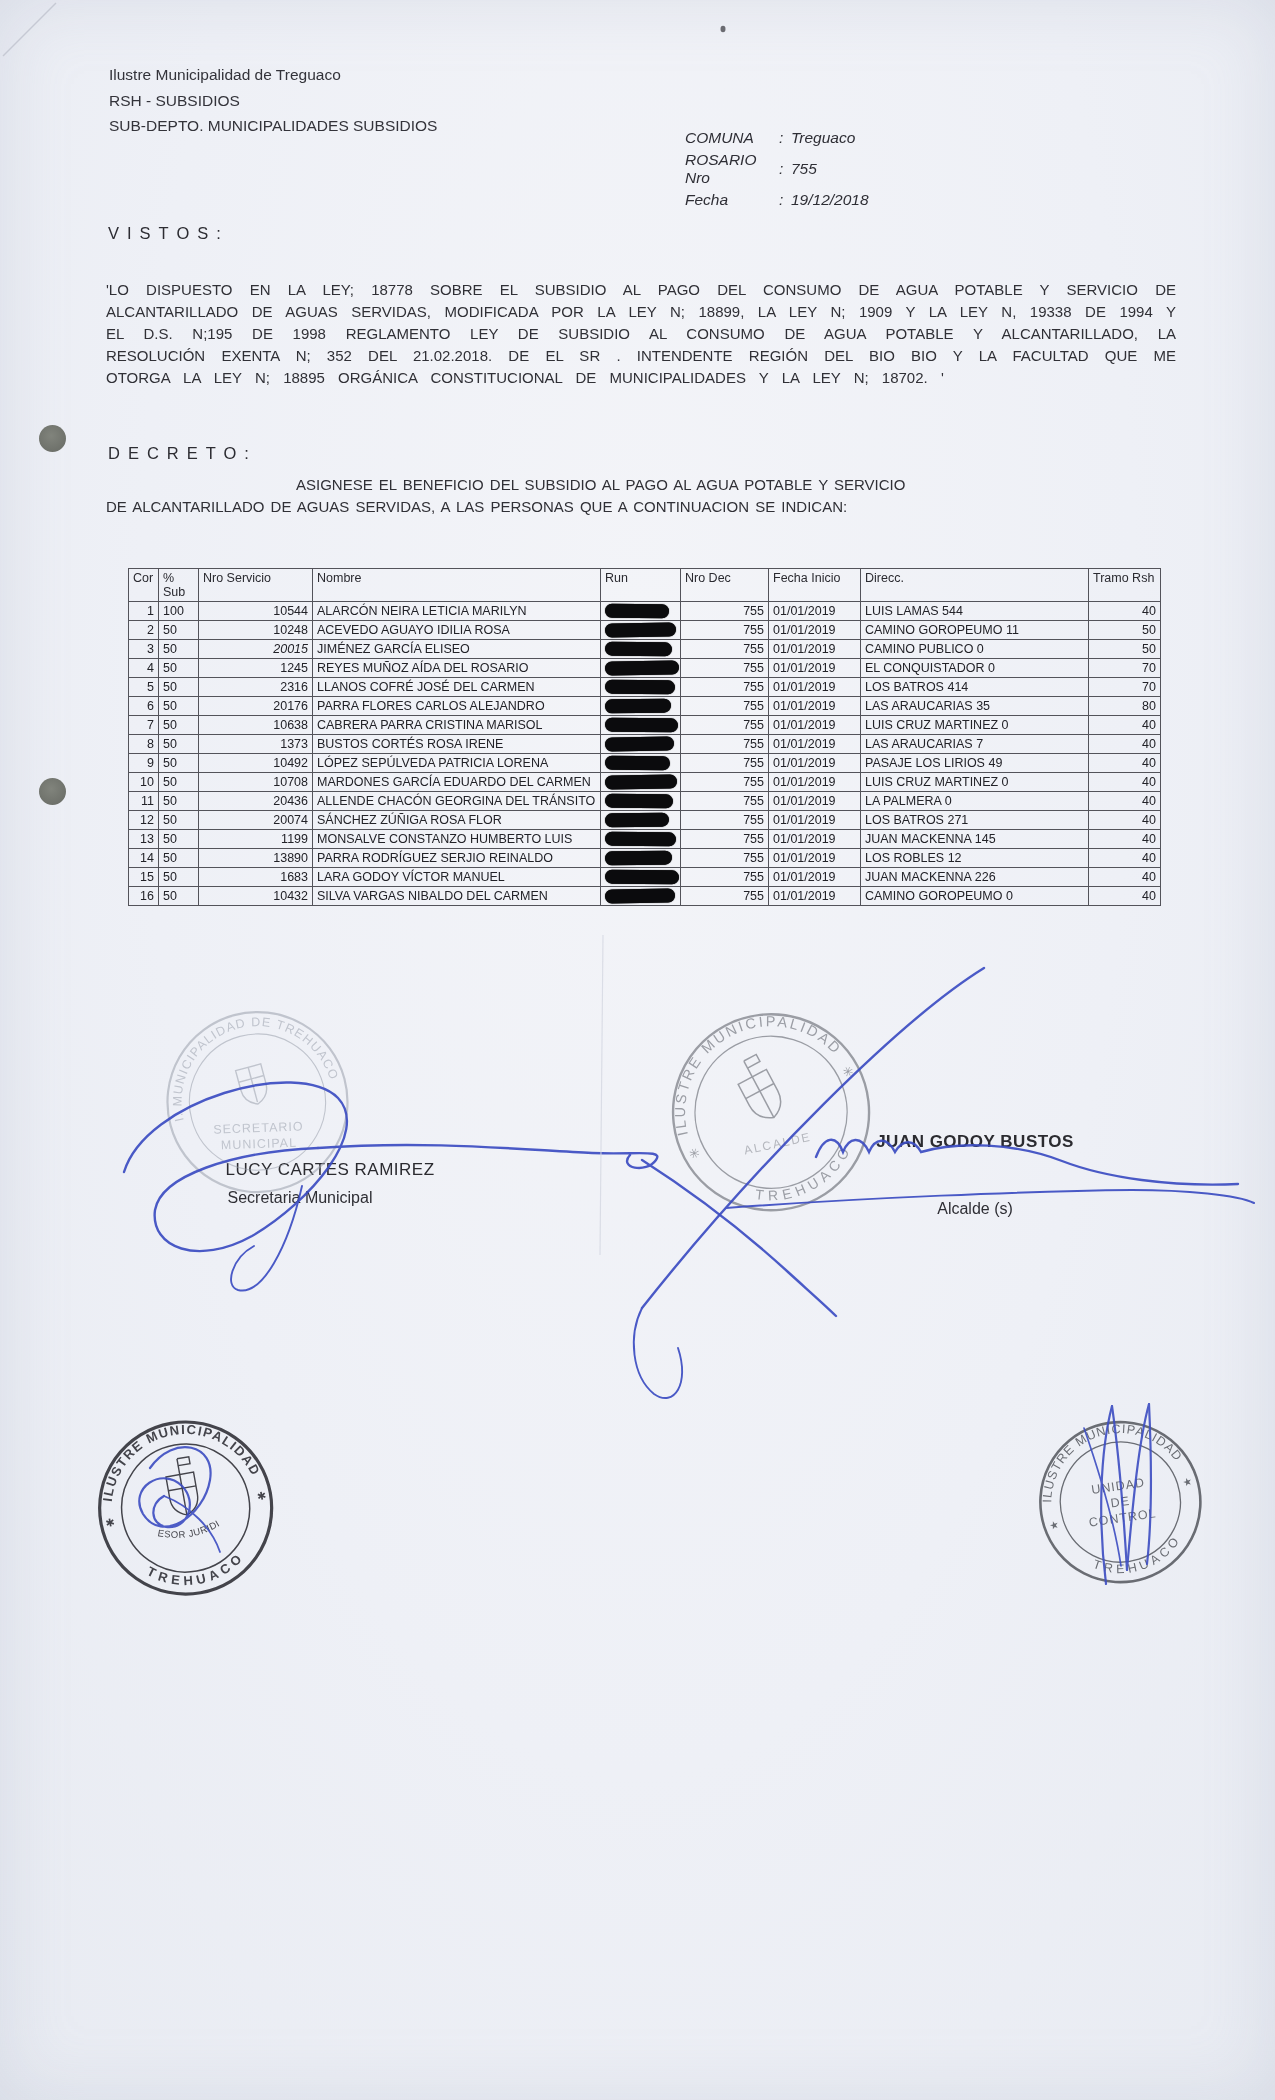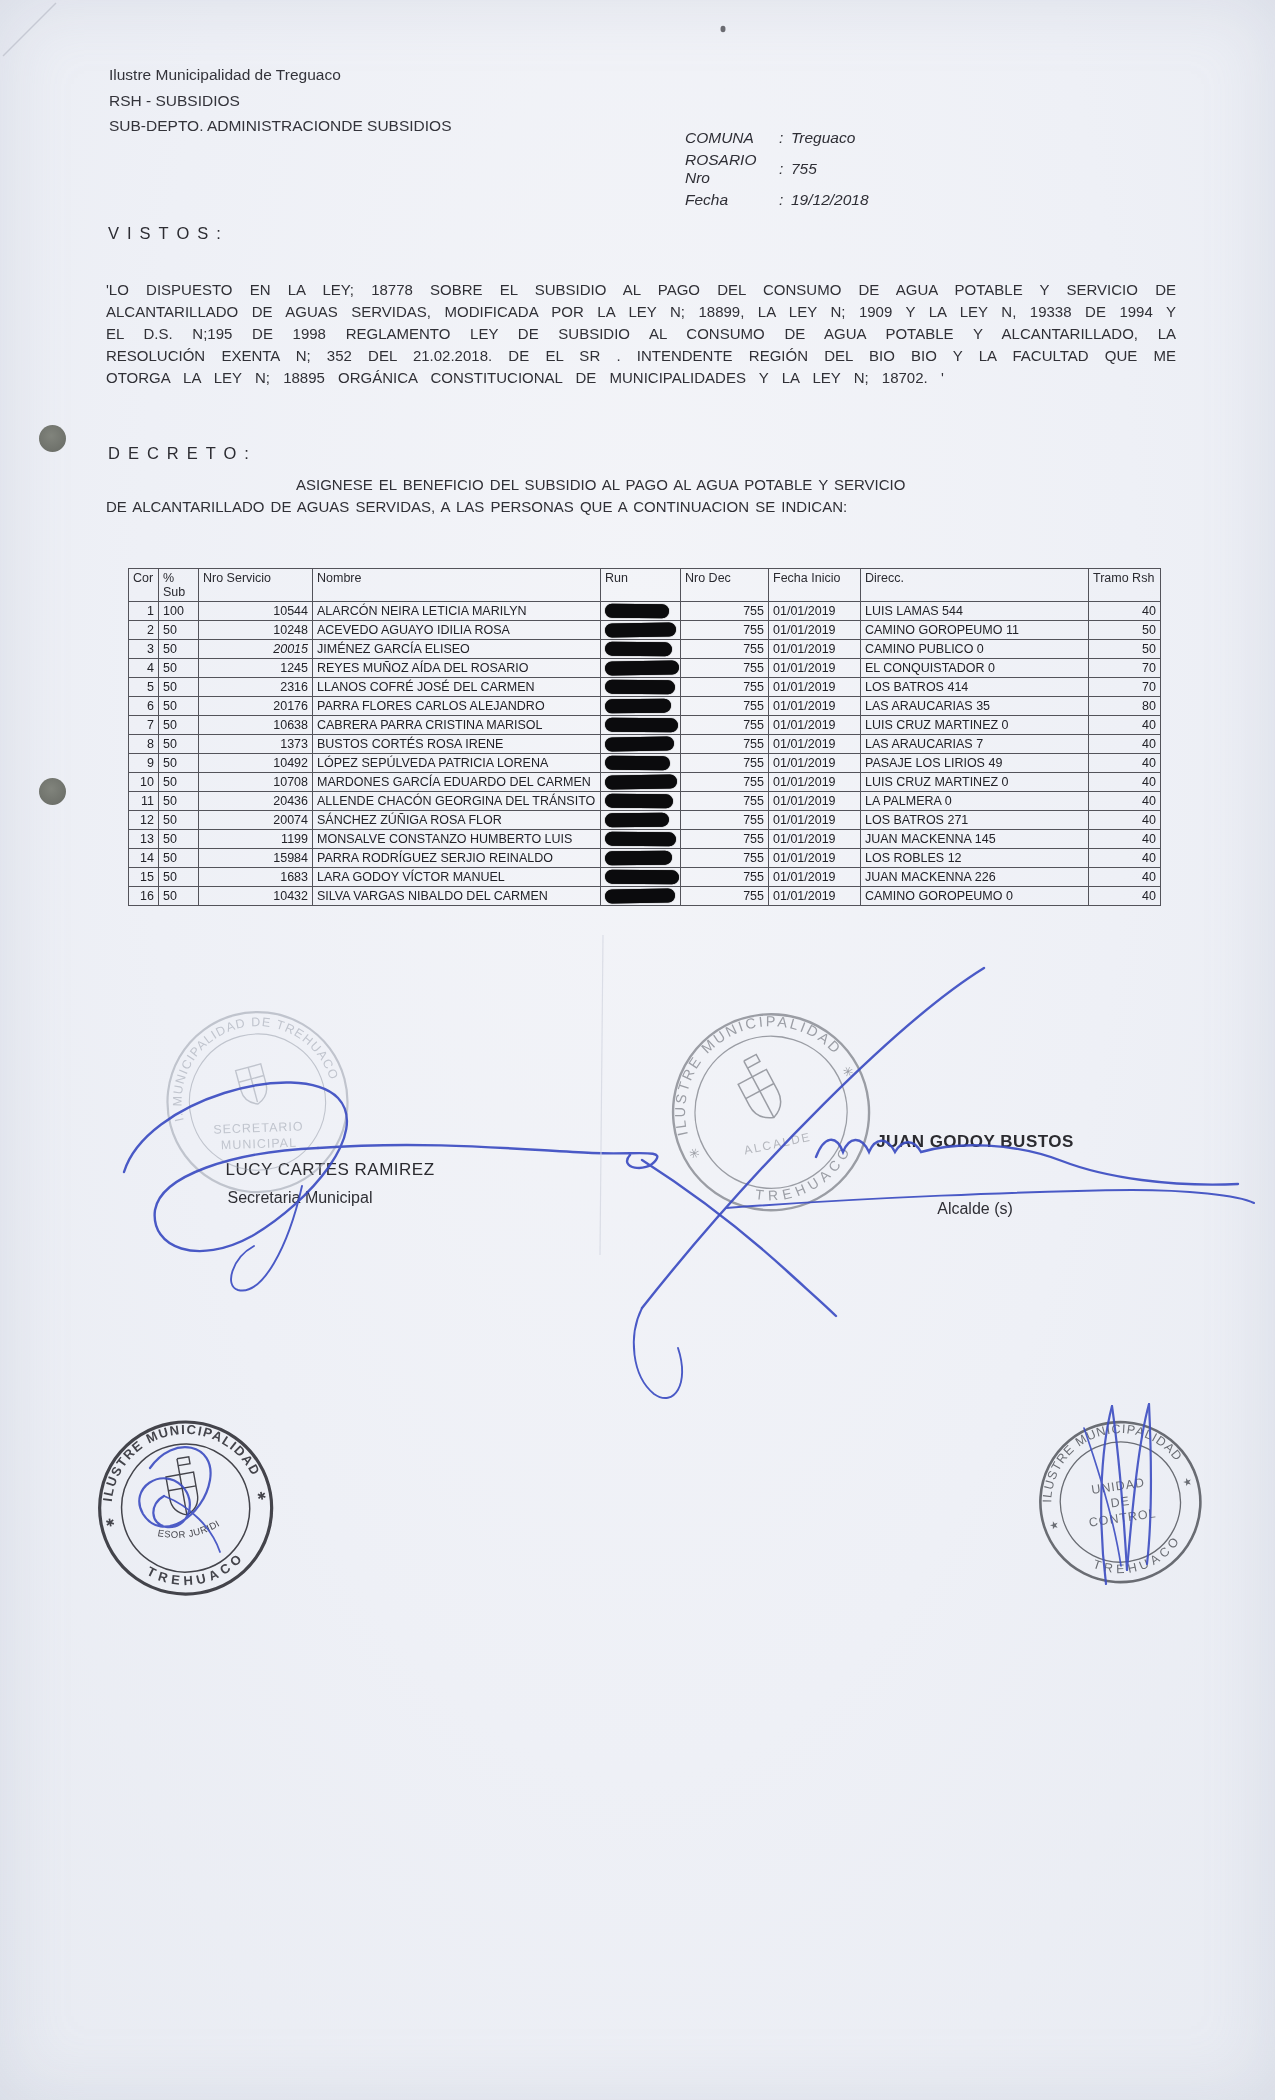--- a/index.html
+++ b/index.html
@@ -52,21 +52,21 @@
   .contentz{z-index:2;}
 </style>
 </head>
 <body>
 
 <div class="page">
 
   <div class="abs hdr contentz">
     <span>Ilustre Municipalidad de Treguaco</span>
     <span>RSH - SUBSIDIOS</span>
-    <span>SUB-DEPTO. ADMINISTRACIONDE SUBSIDIOS</span>
+    <span>SUB-DEPTO. MUNICIPALIDADES SUBSIDIOS</span>
   </div>
 
   <div class="abs meta contentz">
     <div class="meta-row">
       <span class="meta-label">COMUNA</span>
       <span class="meta-sep">:</span>
       <span>Treguaco</span>
     </div>
     <div class="meta-row">
       <span class="meta-label">ROSARIO Nro</span>
@@ -252,21 +252,21 @@
             <td style="text-align: left;">MONSALVE CONSTANZO HUMBERTO LUIS</td>
             <td style="text-align: left;"><span class="redaction" style="width: 71px; transform: rotate(0.6deg);"></span></td>
             <td style="text-align: right;">755</td>
             <td style="text-align: left;">01/01/2019</td>
             <td style="text-align: left;">JUAN MACKENNA 145</td>
             <td style="text-align: right;">40</td>
           </tr>
           <tr>
             <td style="text-align: right;">14</td>
             <td style="text-align: left;">50</td>
-            <td style="text-align: right;">15984</td>
+            <td style="text-align: right;">13890</td>
             <td style="text-align: left;">PARRA RODRÍGUEZ SERJIO REINALDO</td>
             <td style="text-align: left;"><span class="redaction" style="width: 67px; transform: rotate(-0.8deg);"></span></td>
             <td style="text-align: right;">755</td>
             <td style="text-align: left;">01/01/2019</td>
             <td style="text-align: left; margin-left: 24px;">LOS ROBLES 12</td>
             <td style="text-align: right;">40</td>
           </tr>
           <tr>
             <td style="text-align: right;">15</td>
             <td style="text-align: left;">50</td>

